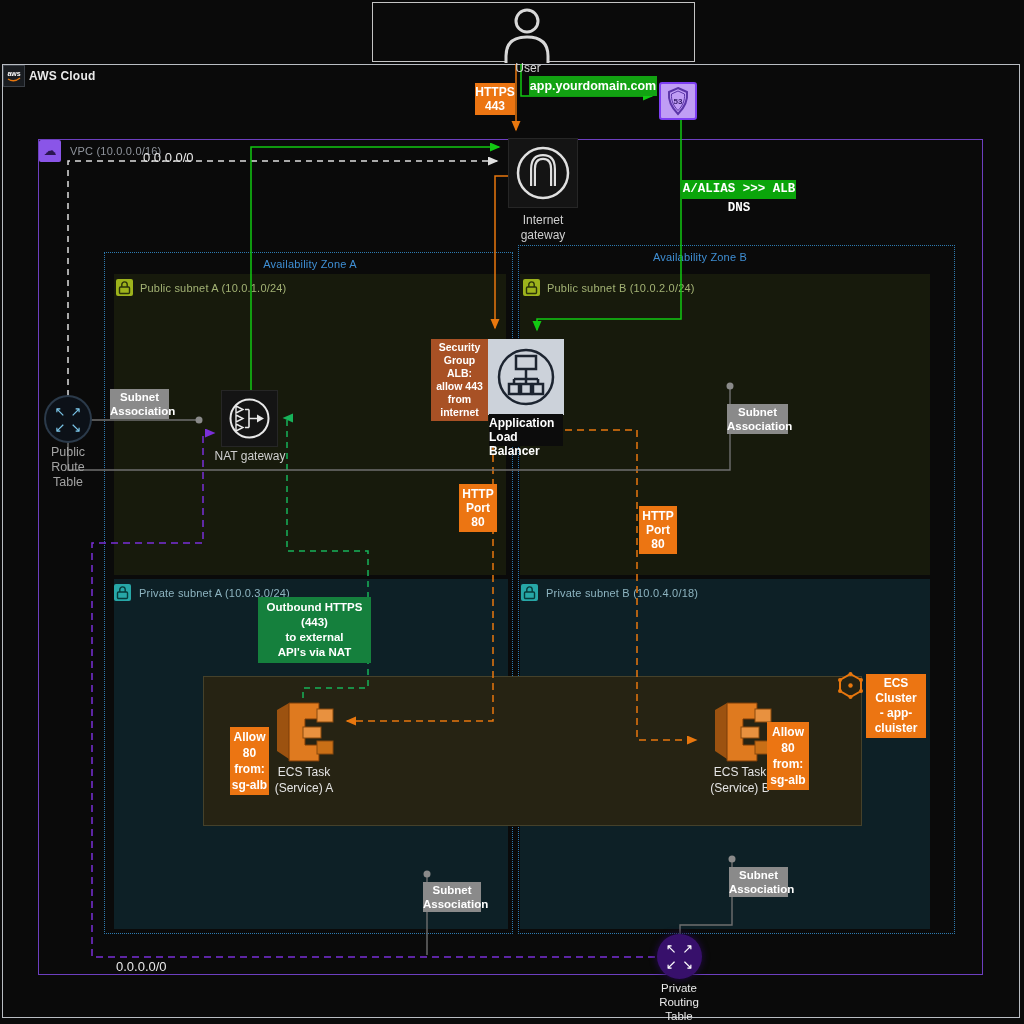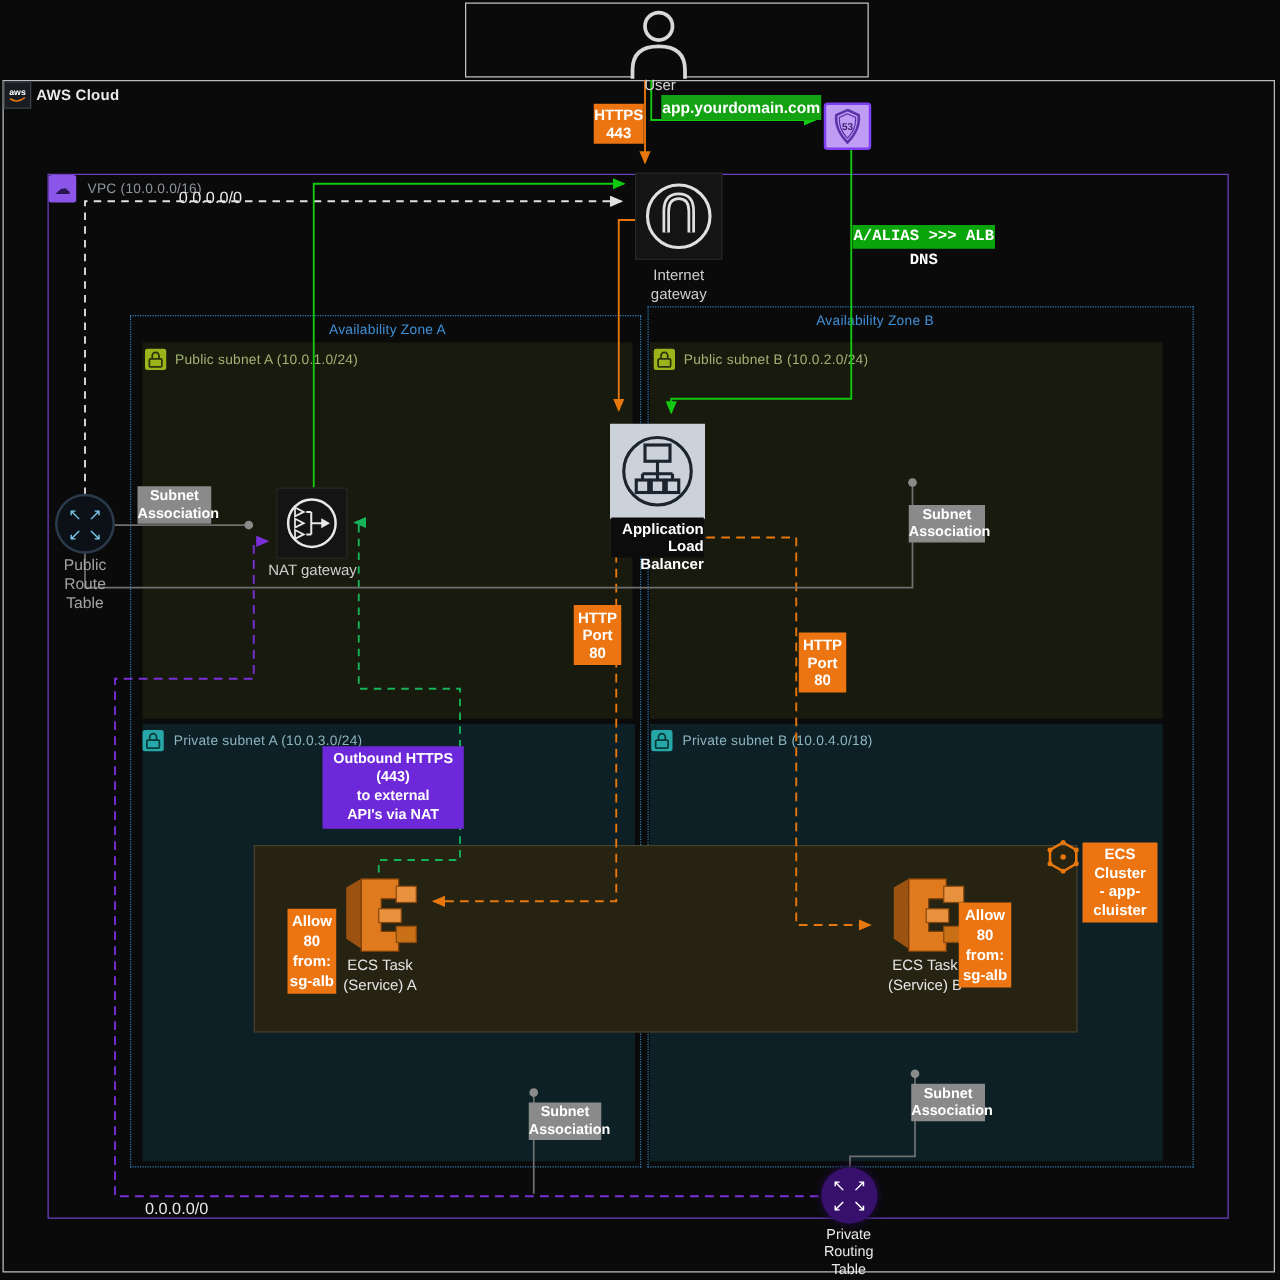--- a/index.html
+++ b/index.html
@@ -21,30 +21,30 @@
   .hdr-az{color:#3f8fd4;text-align:center;}
   .hdr-pub{color:#a3b274;}
   .hdr-priv{color:#8db4c0;}
   
   .badge{position:absolute;color:#fff;font-weight:bold;text-align:center;z-index:6;}
   .badge span{display:block;}
   .b-orange{background:#ec7512;}
   .b-brick{background:#a85125;}
   .b-green{background:#12a212;}
   .b-bgreen{background:#0aa50a;}
-  .b-mint{background:#6d28d9;}
+  .b-mint{background:#15803d;}
   .b-gray{background:#8a8a8a;}
   .lbl{position:absolute;color:#d6d6d6;text-align:center;z-index:6;}
   .lbl span{display:block;}
   .route-lbl{position:absolute;color:#e8e8e8;font-size:13px;z-index:6;white-space:nowrap;}
   
   .tile-dark{position:absolute;background:#141414;box-shadow:0 0 0 1px #262626;z-index:5;}
   .tile-light{position:absolute;background:#ccd2da;z-index:5;}
   .alb-plate{position:absolute;background:#0c0c0c;color:#fff;font-weight:bold;font-size:12px;
-             line-height:14px;text-align:right;z-index:6;padding-top:2px;}
+             line-height:14px;text-align:left;z-index:6;padding-top:2px;}
   .rt-circle{position:absolute;border-radius:50%;display:grid;grid-template-columns:1fr 1fr;
              place-items:center;z-index:6;font-size:13px;line-height:13px;padding:6px;box-sizing:border-box;}
   .rt-pub{background:#0c1118;box-shadow:0 0 0 2px #2b3a4a;color:#7cc7ea;}
   .rt-priv{background:#37106b;box-shadow:0 0 6px 1px #1e0a3e;color:#ffffff;}
   .lock{position:absolute;z-index:6;border-radius:2px;}
   .lock-pub{background:#9db31c;}
   .lock-priv{background:#27a7a7;}
   svg.lines{position:absolute;left:0;top:0;z-index:4;}
   .icon-abs{position:absolute;z-index:6;}
 </style>
@@ -294,20 +294,27 @@
     <span>sg-alb</span>
   </div>
 
   <div class="badge b-orange" style="left:475px;top:83px;width:40px;padding:2px 0;font-size:12px;line-height:14px;">
     <span>HTTPS</span>
     <span>443</span>
   </div>
   <div class="badge b-green" style="left:529px;top:76px;width:128px;height:20px;line-height:20px;font-size:12.5px;">app.yourdomain.com</div>
   <div class="badge b-bgreen" style="left:682px;top:180px;width:114px;height:19px;line-height:19px;font-size:12.5px;font-family:Liberation Mono, monospace;">A/ALIAS &gt;&gt;&gt; ALB DNS</div>
 
+  <div class="badge b-brick" style="left:431px;top:339px;width:57px;padding:2px 0;font-size:10.5px;line-height:13px;">
+    <span>Security</span>
+    <span>Group ALB:</span>
+    <span>allow 443</span>
+    <span>from</span>
+    <span>internet</span>
+  </div>
 
   <div class="badge b-orange" style="left:459px;top:484px;width:38px;padding:3px 0;font-size:12px;line-height:14px;">
     <span>HTTP</span>
     <span>Port</span>
     <span>80</span>
   </div>
   <div class="badge b-orange" style="left:639px;top:506px;width:38px;padding:3px 0;font-size:12px;line-height:14px;">
     <span>HTTP</span>
     <span>Port</span>
     <span>80</span>

